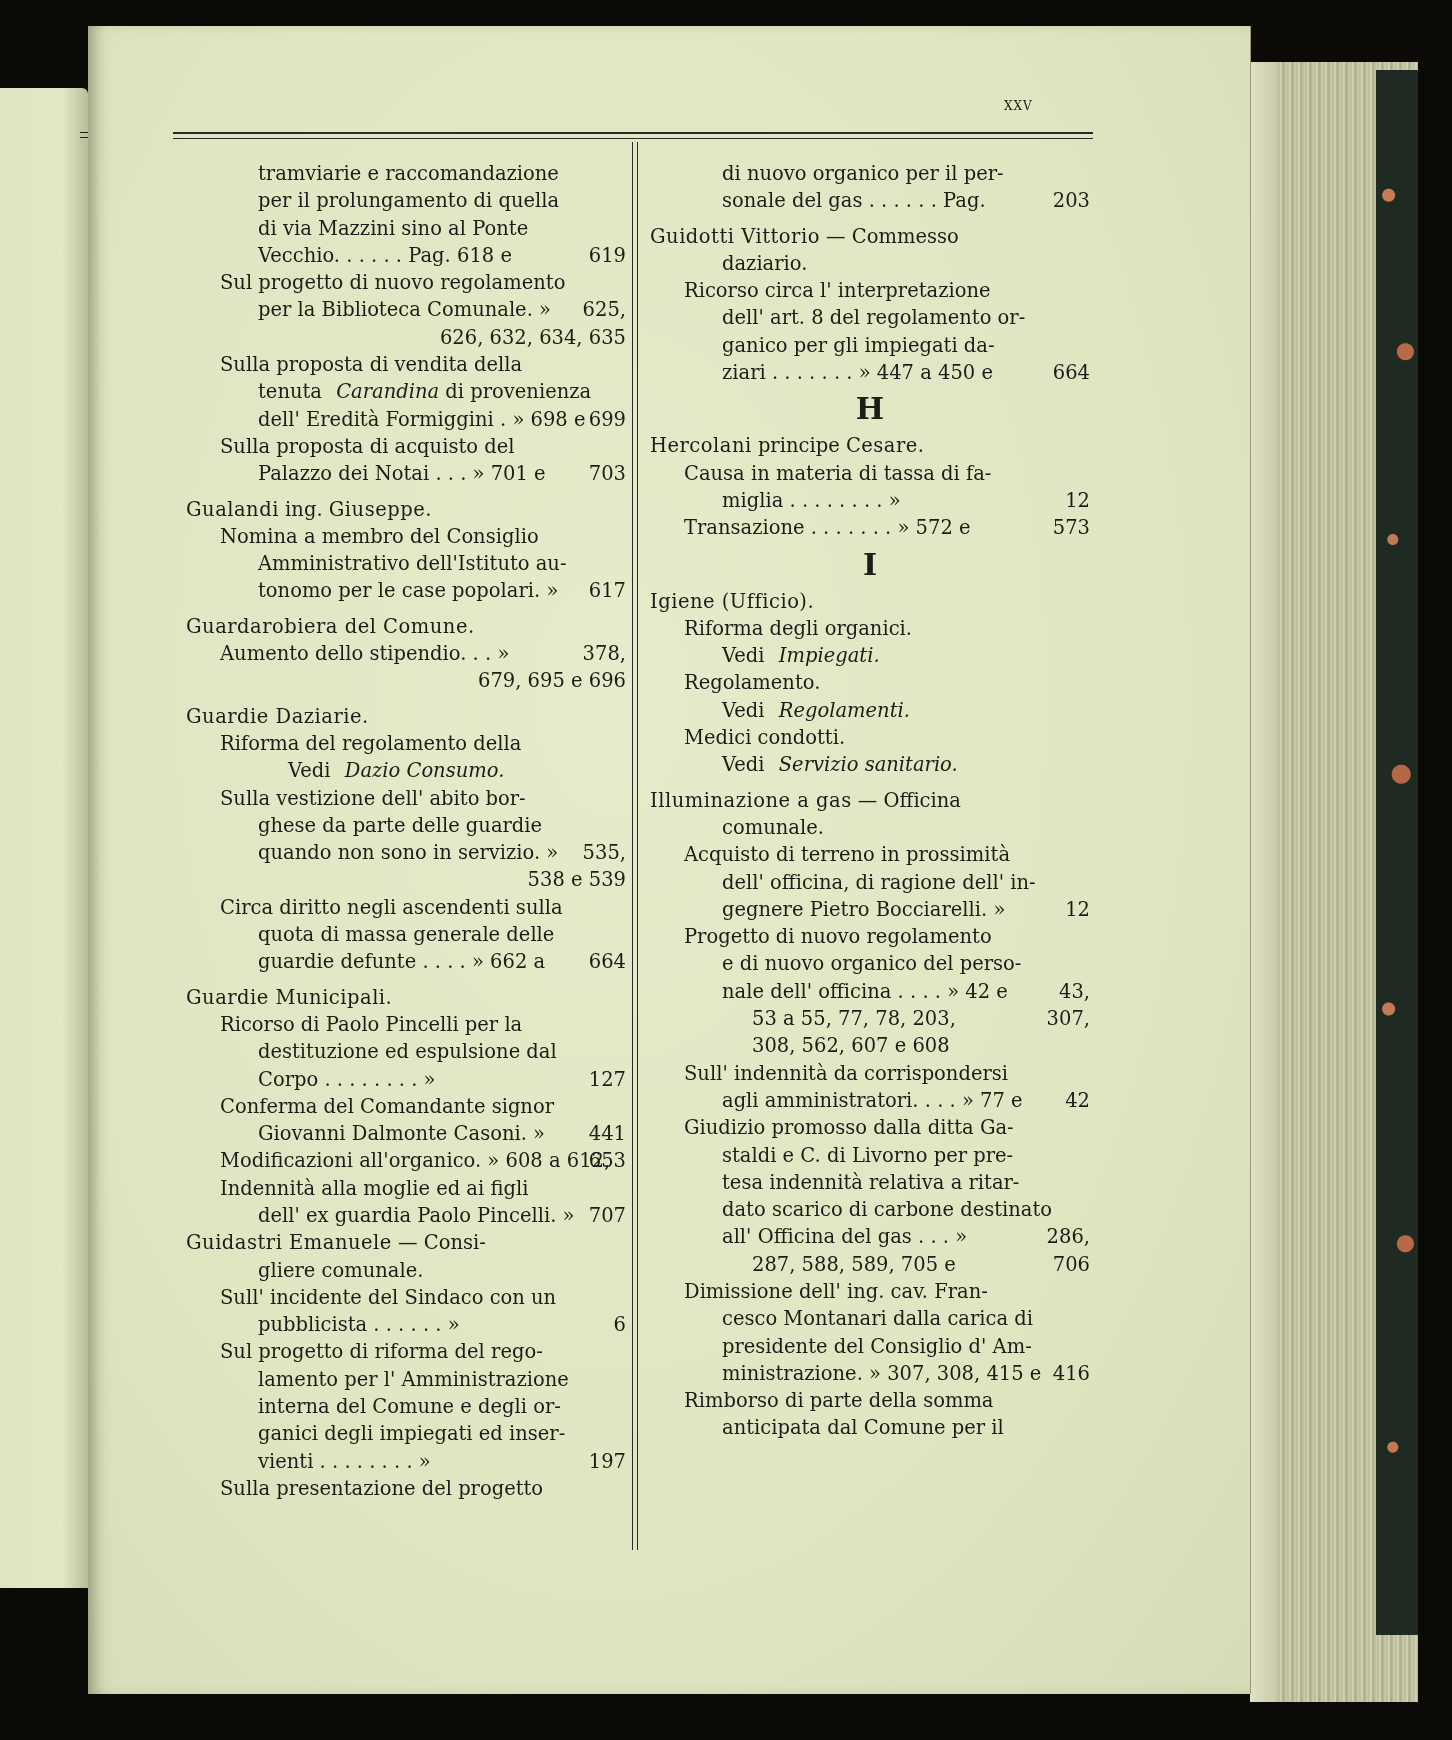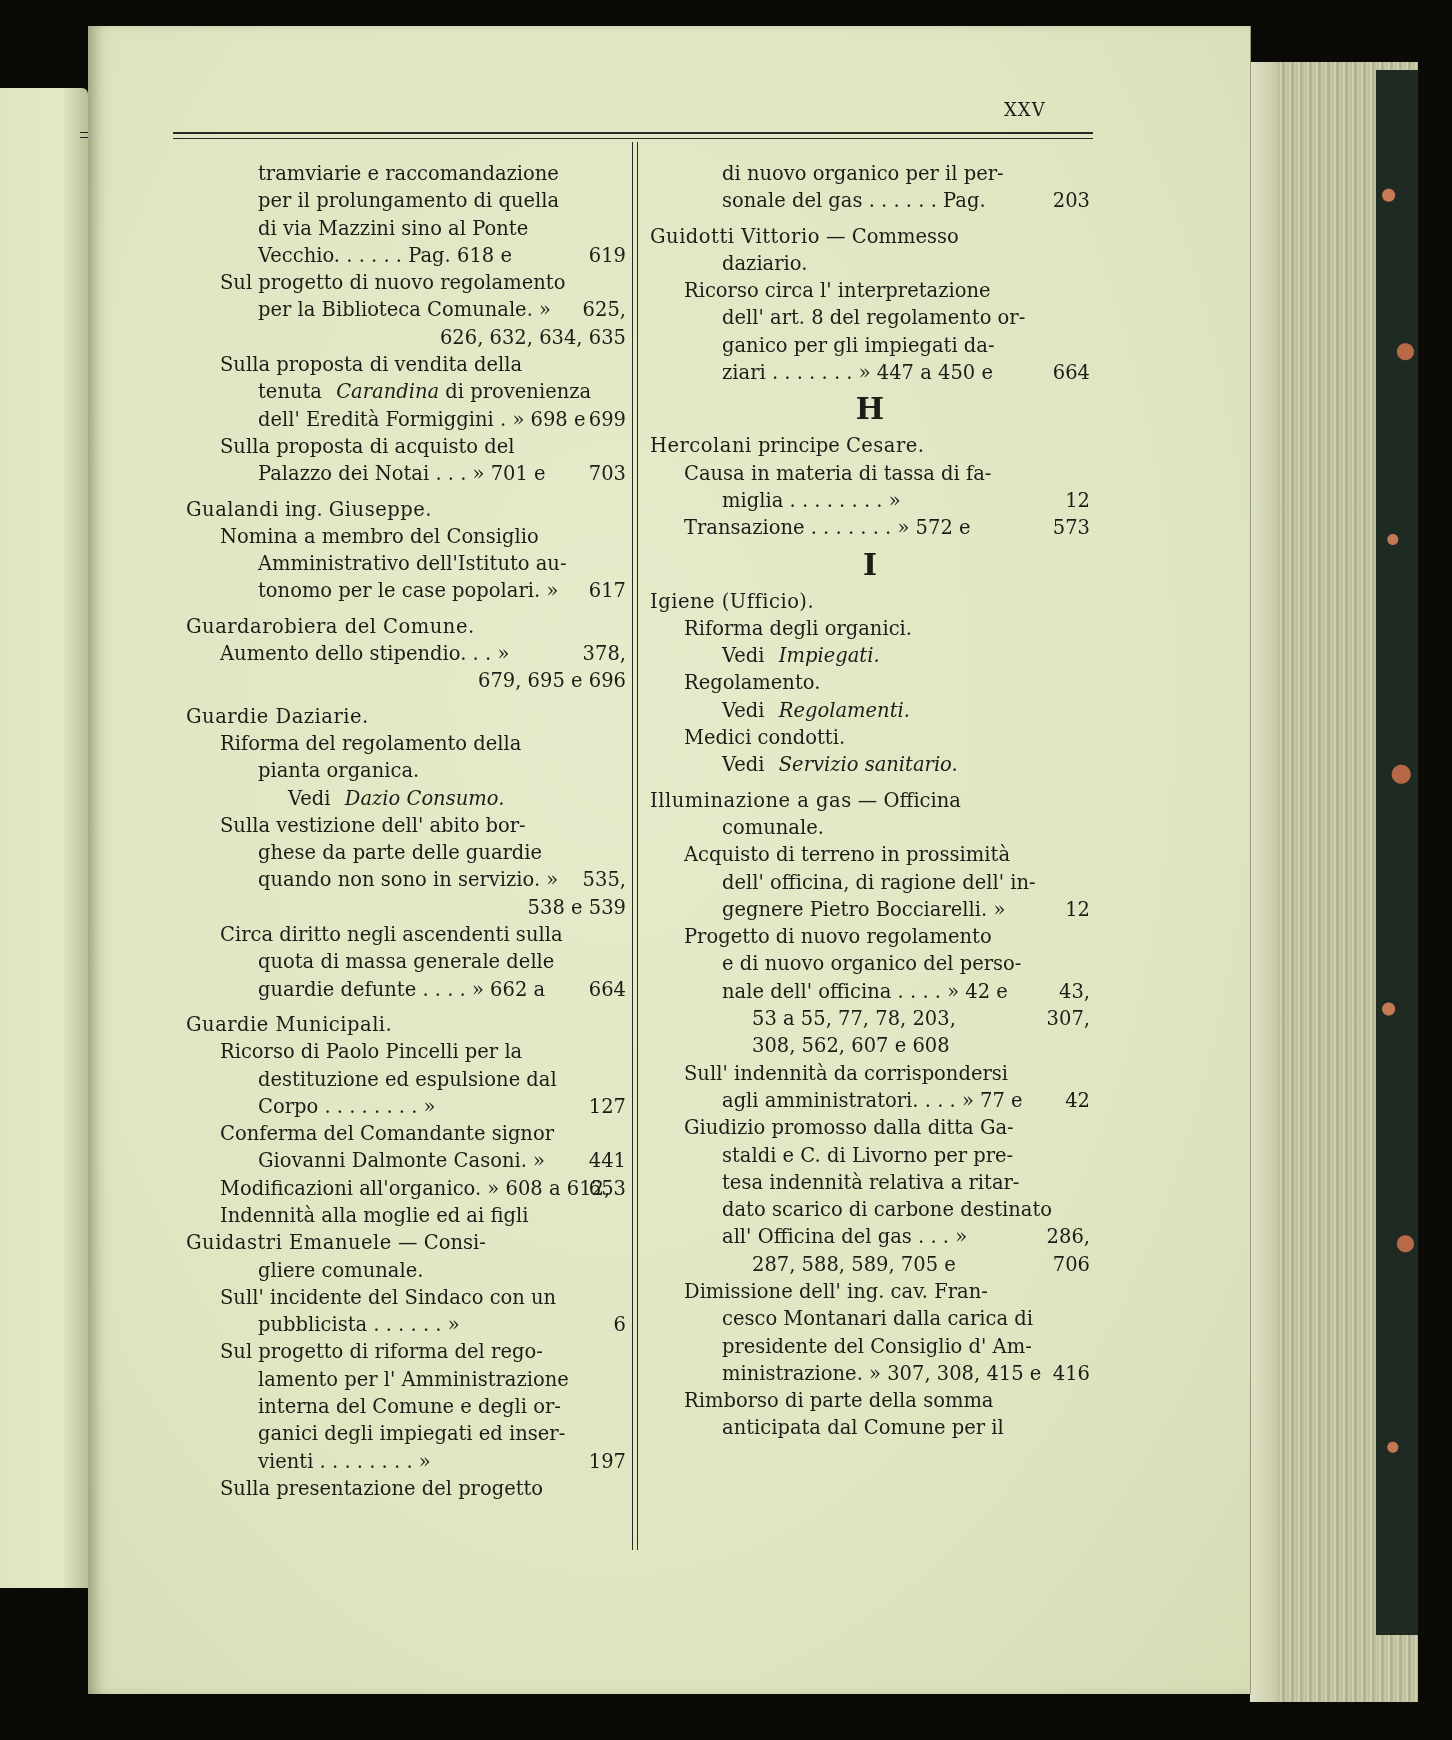--- a/index.html
+++ b/index.html
@@ -32,21 +32,21 @@
     background:
       radial-gradient(circle at 30% 8%, #c87a55 0 6px, transparent 7px),
       radial-gradient(circle at 70% 18%, #b86a48 0 8px, transparent 9px),
       radial-gradient(circle at 40% 30%, #c47955 0 5px, transparent 6px),
       radial-gradient(circle at 60% 45%, #b66846 0 9px, transparent 10px),
       radial-gradient(circle at 30% 60%, #c57a56 0 6px, transparent 7px),
       radial-gradient(circle at 70% 75%, #b86a48 0 8px, transparent 9px),
       radial-gradient(circle at 40% 88%, #c47955 0 5px, transparent 6px),
       #1f2a22;
   }
-  .folio { position:absolute; left:1004px; top:99px; font-size:18px; letter-spacing:1px; color:#1e1e18; }
+  .folio { position:absolute; left:1004px; top:99px; font-size:12px; letter-spacing:1px; color:#1e1e18; }
   .rule { position:absolute; left:173px; top:132px; width:920px; height:4px;
     border-top:2px solid #2b2b24; border-bottom:1.5px solid #2b2b24; }
   .col-divider { position:absolute; left:632px; top:142px; width:4px; height:1408px;
     border-left:1.5px solid #2b2b24; border-right:1.5px solid #2b2b24; }
   .col { position:absolute; top:160px; }
   .col.left { left:186px; width:440px; }
   .col.right { left:650px; width:440px; }
   .ln { position:relative; height:27.3px; line-height:27.3px; font-size:19.5px; color:#1d1d17;
     white-space:nowrap; }
   .ln .t { position:absolute; }
@@ -146,23 +146,20 @@
       <span class="t"></span>
       <span class="n">679, 695 e 696</span>
     </div>
     <div class="gap"></div>
     <div class="ln i0">
       <span class="t"><span class="b head">Guardie Daziarie.</span></span>
     </div>
     <div class="ln i1">
       <span class="t">Riforma del regolamento della</span>
     </div>
-    <div class="ln i2">
-      <span class="t">pianta organica.</span>
-    </div>
     <div class="ln i3">
       <span class="t"><span>Vedi </span><em>Dazio Consumo.</em></span>
     </div>
     <div class="ln i1">
       <span class="t">Sulla vestizione dell' abito bor-</span>
     </div>
     <div class="ln i2">
       <span class="t">ghese da parte delle guardie</span>
     </div>
     <div class="ln i2">
@@ -203,20 +200,24 @@
     <div class="ln i2">
       <span class="t">Giovanni Dalmonte Casoni. »</span>
       <span class="n">441</span>
     </div>
     <div class="ln i1">
       <span class="t">Modificazioni all'organico. » 608 a 612,</span>
       <span class="n">653</span>
     </div>
     <div class="ln i1">
       <span class="t">Indennità alla moglie ed ai figli</span>
+    </div>
+    <div class="ln i2">
+      <span class="t">dell' ex guardia Paolo Pincelli. »</span>
+      <span class="n">707</span>
     </div>
     <div class="ln i0">
       <span class="t"><span class="b head">Guidastri Emanuele</span><span> — Consi-</span></span>
     </div>
     <div class="ln i2">
       <span class="t">gliere comunale.</span>
     </div>
     <div class="ln i1">
       <span class="t">Sull' incidente del Sindaco con un</span>
     </div>

